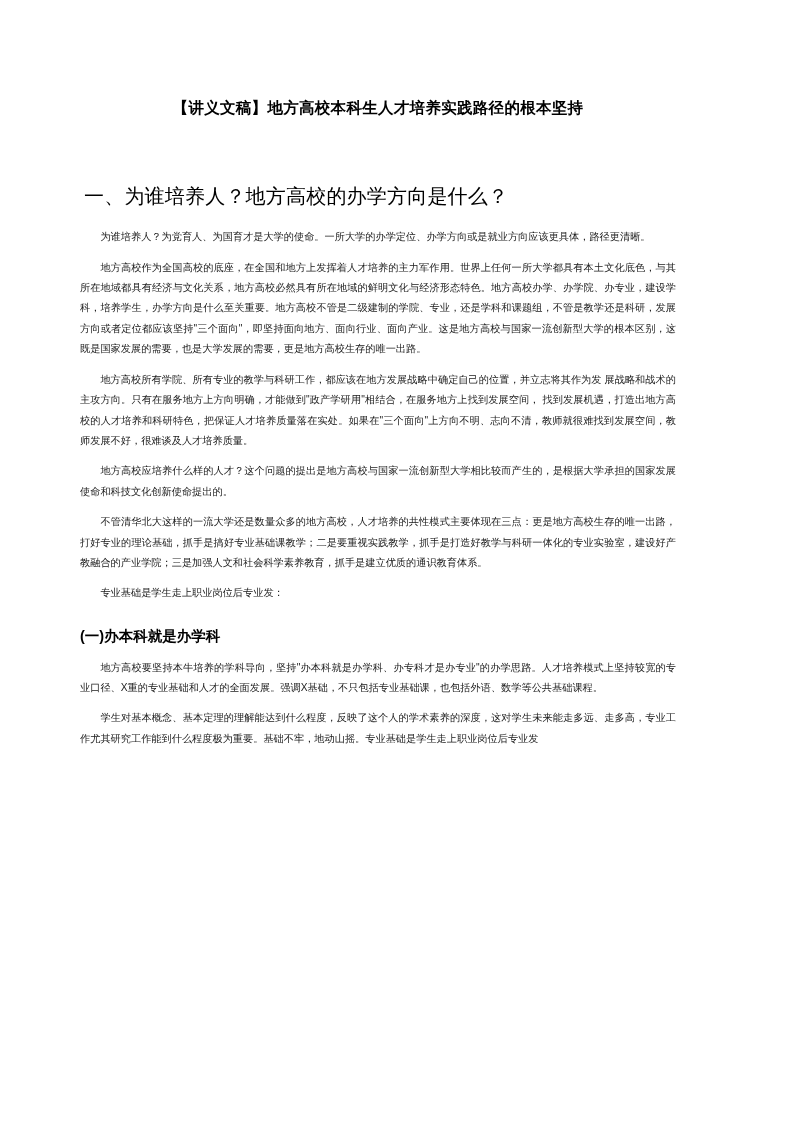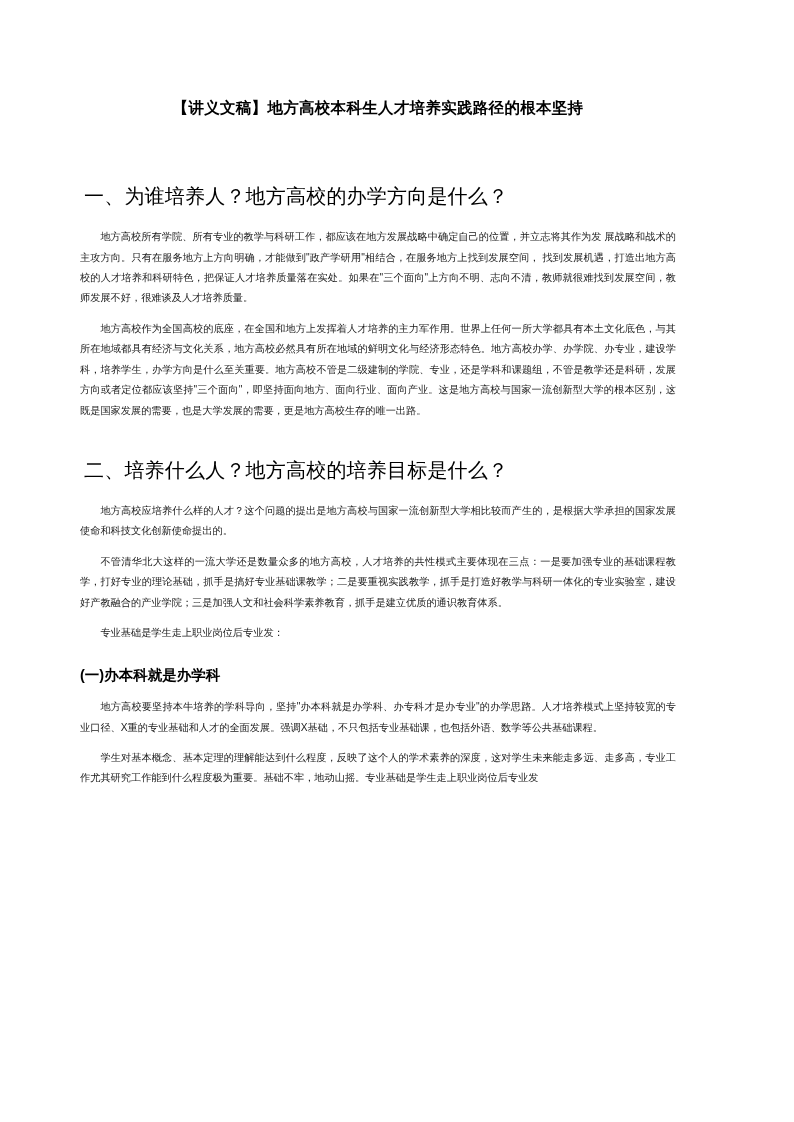--- a/index.html
+++ b/index.html
@@ -58,25 +58,25 @@
   }
 </style>
 </head>
 <body>
 
 <div class="page">
 
   <h1 class="doc-title">【讲义文稿】地方高校本科生人才培养实践路径的根本坚持</h1>
 
   <h2 class="h1">一、为谁培养人？地方高校的办学方向是什么？</h2>
+  <p class="body-text">为谁培养人？为党育人、为国育才是大学的使命。一所大学的办学定位、办学方向或是就业方向应该更具体，路径更清晰。</p>
+  <p class="body-text">地方高校作为全国高校的底座，在全国和地方上发挥着人才培养的主力军作用。世界上任何一所大学都具有本土文化底色，与其所在地域都具有经济与文化关系，地方高校必然具有所在地域的鲜明文化与经济形态特色。地方高校办学、办学院、办专业，建设学科，培养学生，办学方向是什么至关重要。地方高校不管是二级建制的学院、专业，还是学科和课题组，不管是教学还是科研，发展方向或者定位都应该坚持"三个面向"，即坚持面向地方、面向行业、面向产业。这是地方高校与国家一流创新型大学的根本区别，这既是国家发展的需要，也是大学发展的需要，更是地方高校生存的唯一出路。</p>
   <p class="body-text">地方高校所有学院、所有专业的教学与科研工作，都应该在地方发展战略中确定自己的位置，并立志将其作为发 展战略和战术的主攻方向。只有在服务地方上方向明确，才能做到"政产学研用"相结合，在服务地方上找到发展空间， 找到发展机遇，打造出地方高校的人才培养和科研特色，把保证人才培养质量落在实处。如果在"三个面向"上方向不明、志向不清，教师就很难找到发展空间，教师发展不好，很难谈及人才培养质量。</p>
-  <p class="body-text">地方高校作为全国高校的底座，在全国和地方上发挥着人才培养的主力军作用。世界上任何一所大学都具有本土文化底色，与其所在地域都具有经济与文化关系，地方高校必然具有所在地域的鲜明文化与经济形态特色。地方高校办学、办学院、办专业，建设学科，培养学生，办学方向是什么至关重要。地方高校不管是二级建制的学院、专业，还是学科和课题组，不管是教学还是科研，发展方向或者定位都应该坚持"三个面向"，即坚持面向地方、面向行业、面向产业。这是地方高校与国家一流创新型大学的根本区别，这既是国家发展的需要，也是大学发展的需要，更是地方高校生存的唯一出路。</p>
 
-  <h2 class="h1 second">二、培养什么人？地方高校的培养目标是什么？</h2>
   <p class="body-text">地方高校应培养什么样的人才？这个问题的提出是地方高校与国家一流创新型大学相比较而产生的，是根据大学承担的国家发展使命和科技文化创新使命提出的。</p>
-  <p class="body-text">不管清华北大这样的一流大学还是数量众多的地方高校，人才培养的共性模式主要体现在三点：一是要加强专业的基础课程教学，打好专业的理论基础，抓手是搞好专业基础课教学；二是要重视实践教学，抓手是打造好教学与科研一体化的专业实验室，建设好产教融合的产业学院；三是加强人文和社会科学素养教育，抓手是建立优质的通识教育体系。</p>
+  <p class="body-text">不管清华北大这样的一流大学还是数量众多的地方高校，人才培养的共性模式主要体现在三点：更是地方高校生存的唯一出路，打好专业的理论基础，抓手是搞好专业基础课教学；二是要重视实践教学，抓手是打造好教学与科研一体化的专业实验室，建设好产教融合的产业学院；三是加强人文和社会科学素养教育，抓手是建立优质的通识教育体系。</p>
   <p class="body-text">专业基础是学生走上职业岗位后专业发：</p>
 
   <h3 class="h2">(一)办本科就是办学科</h3>
   <p class="body-text">地方高校要坚持本牛培养的学科导向，坚持"办本科就是办学科、办专科才是办专业"的办学思路。人才培养模式上坚持较宽的专业口径、X重的专业基础和人才的全面发展。强调X基础，不只包括专业基础课，也包括外语、数学等公共基础课程。</p>
   <p class="body-text">学生对基本概念、基本定理的理解能达到什么程度，反映了这个人的学术素养的深度，这对学生未来能走多远、走多高，专业工作尤其研究工作能到什么程度极为重要。基础不牢，地动山摇。专业基础是学生走上职业岗位后专业发</p>
 
 </div>
 
 </body></html>

